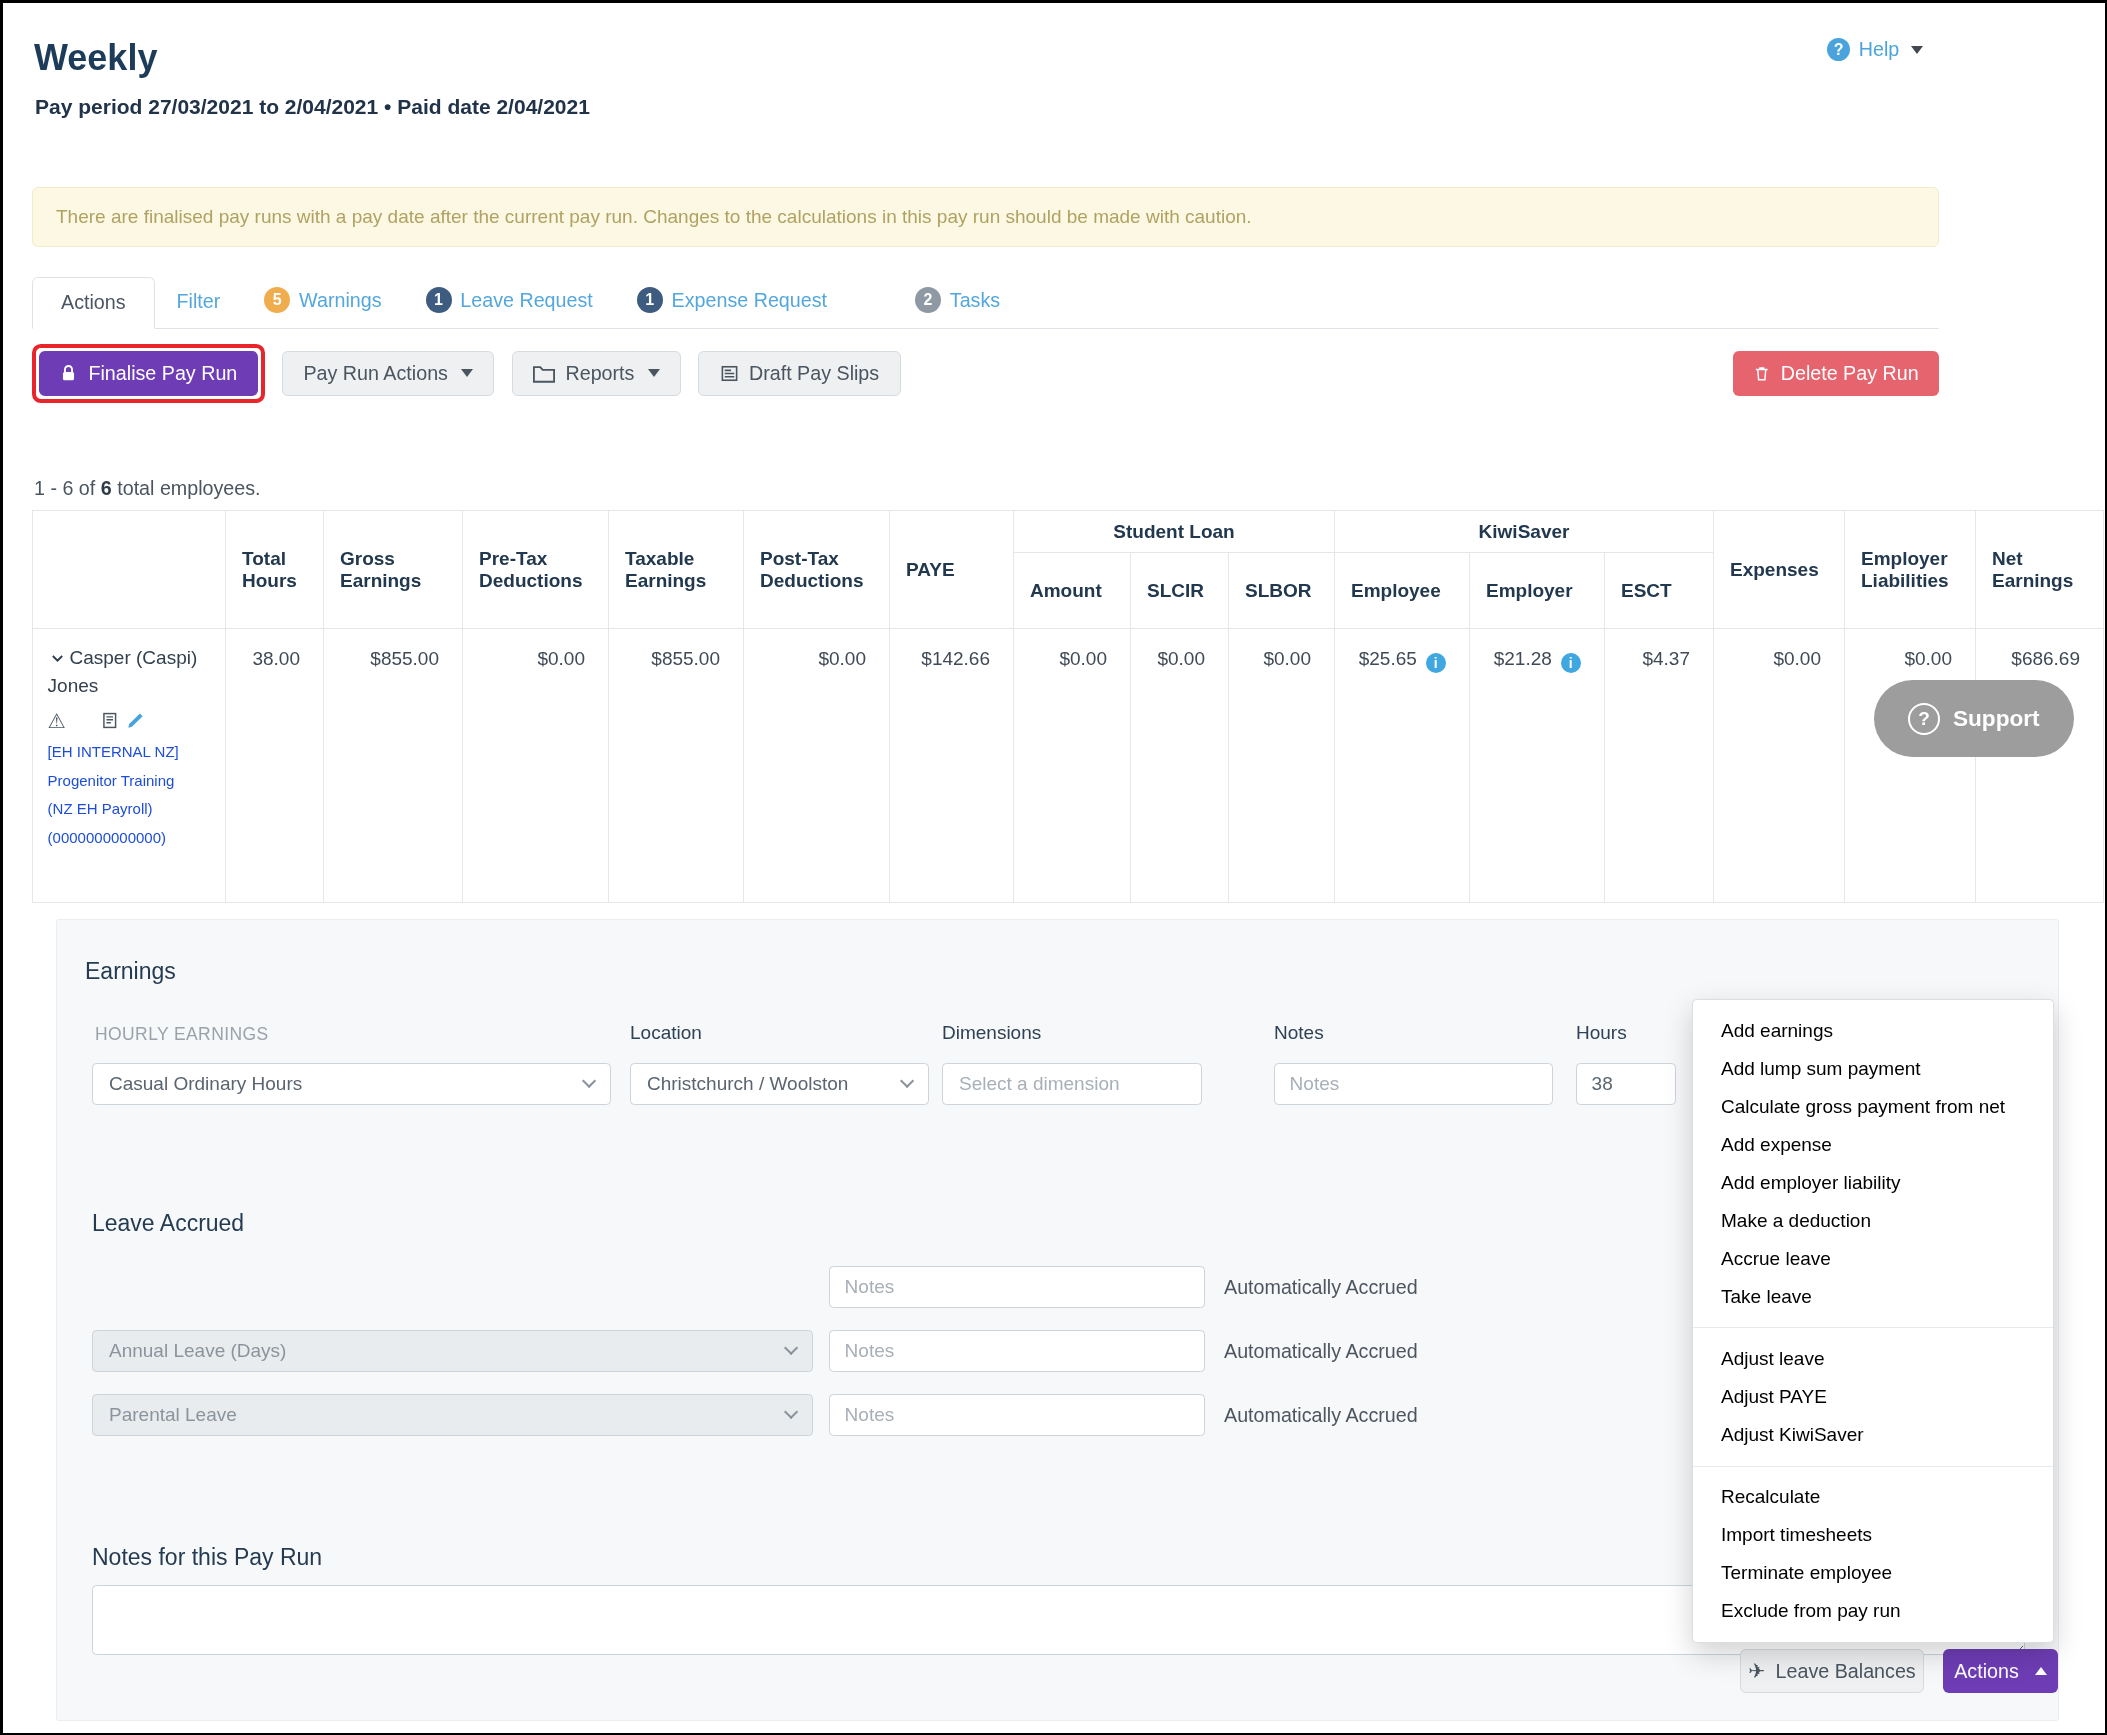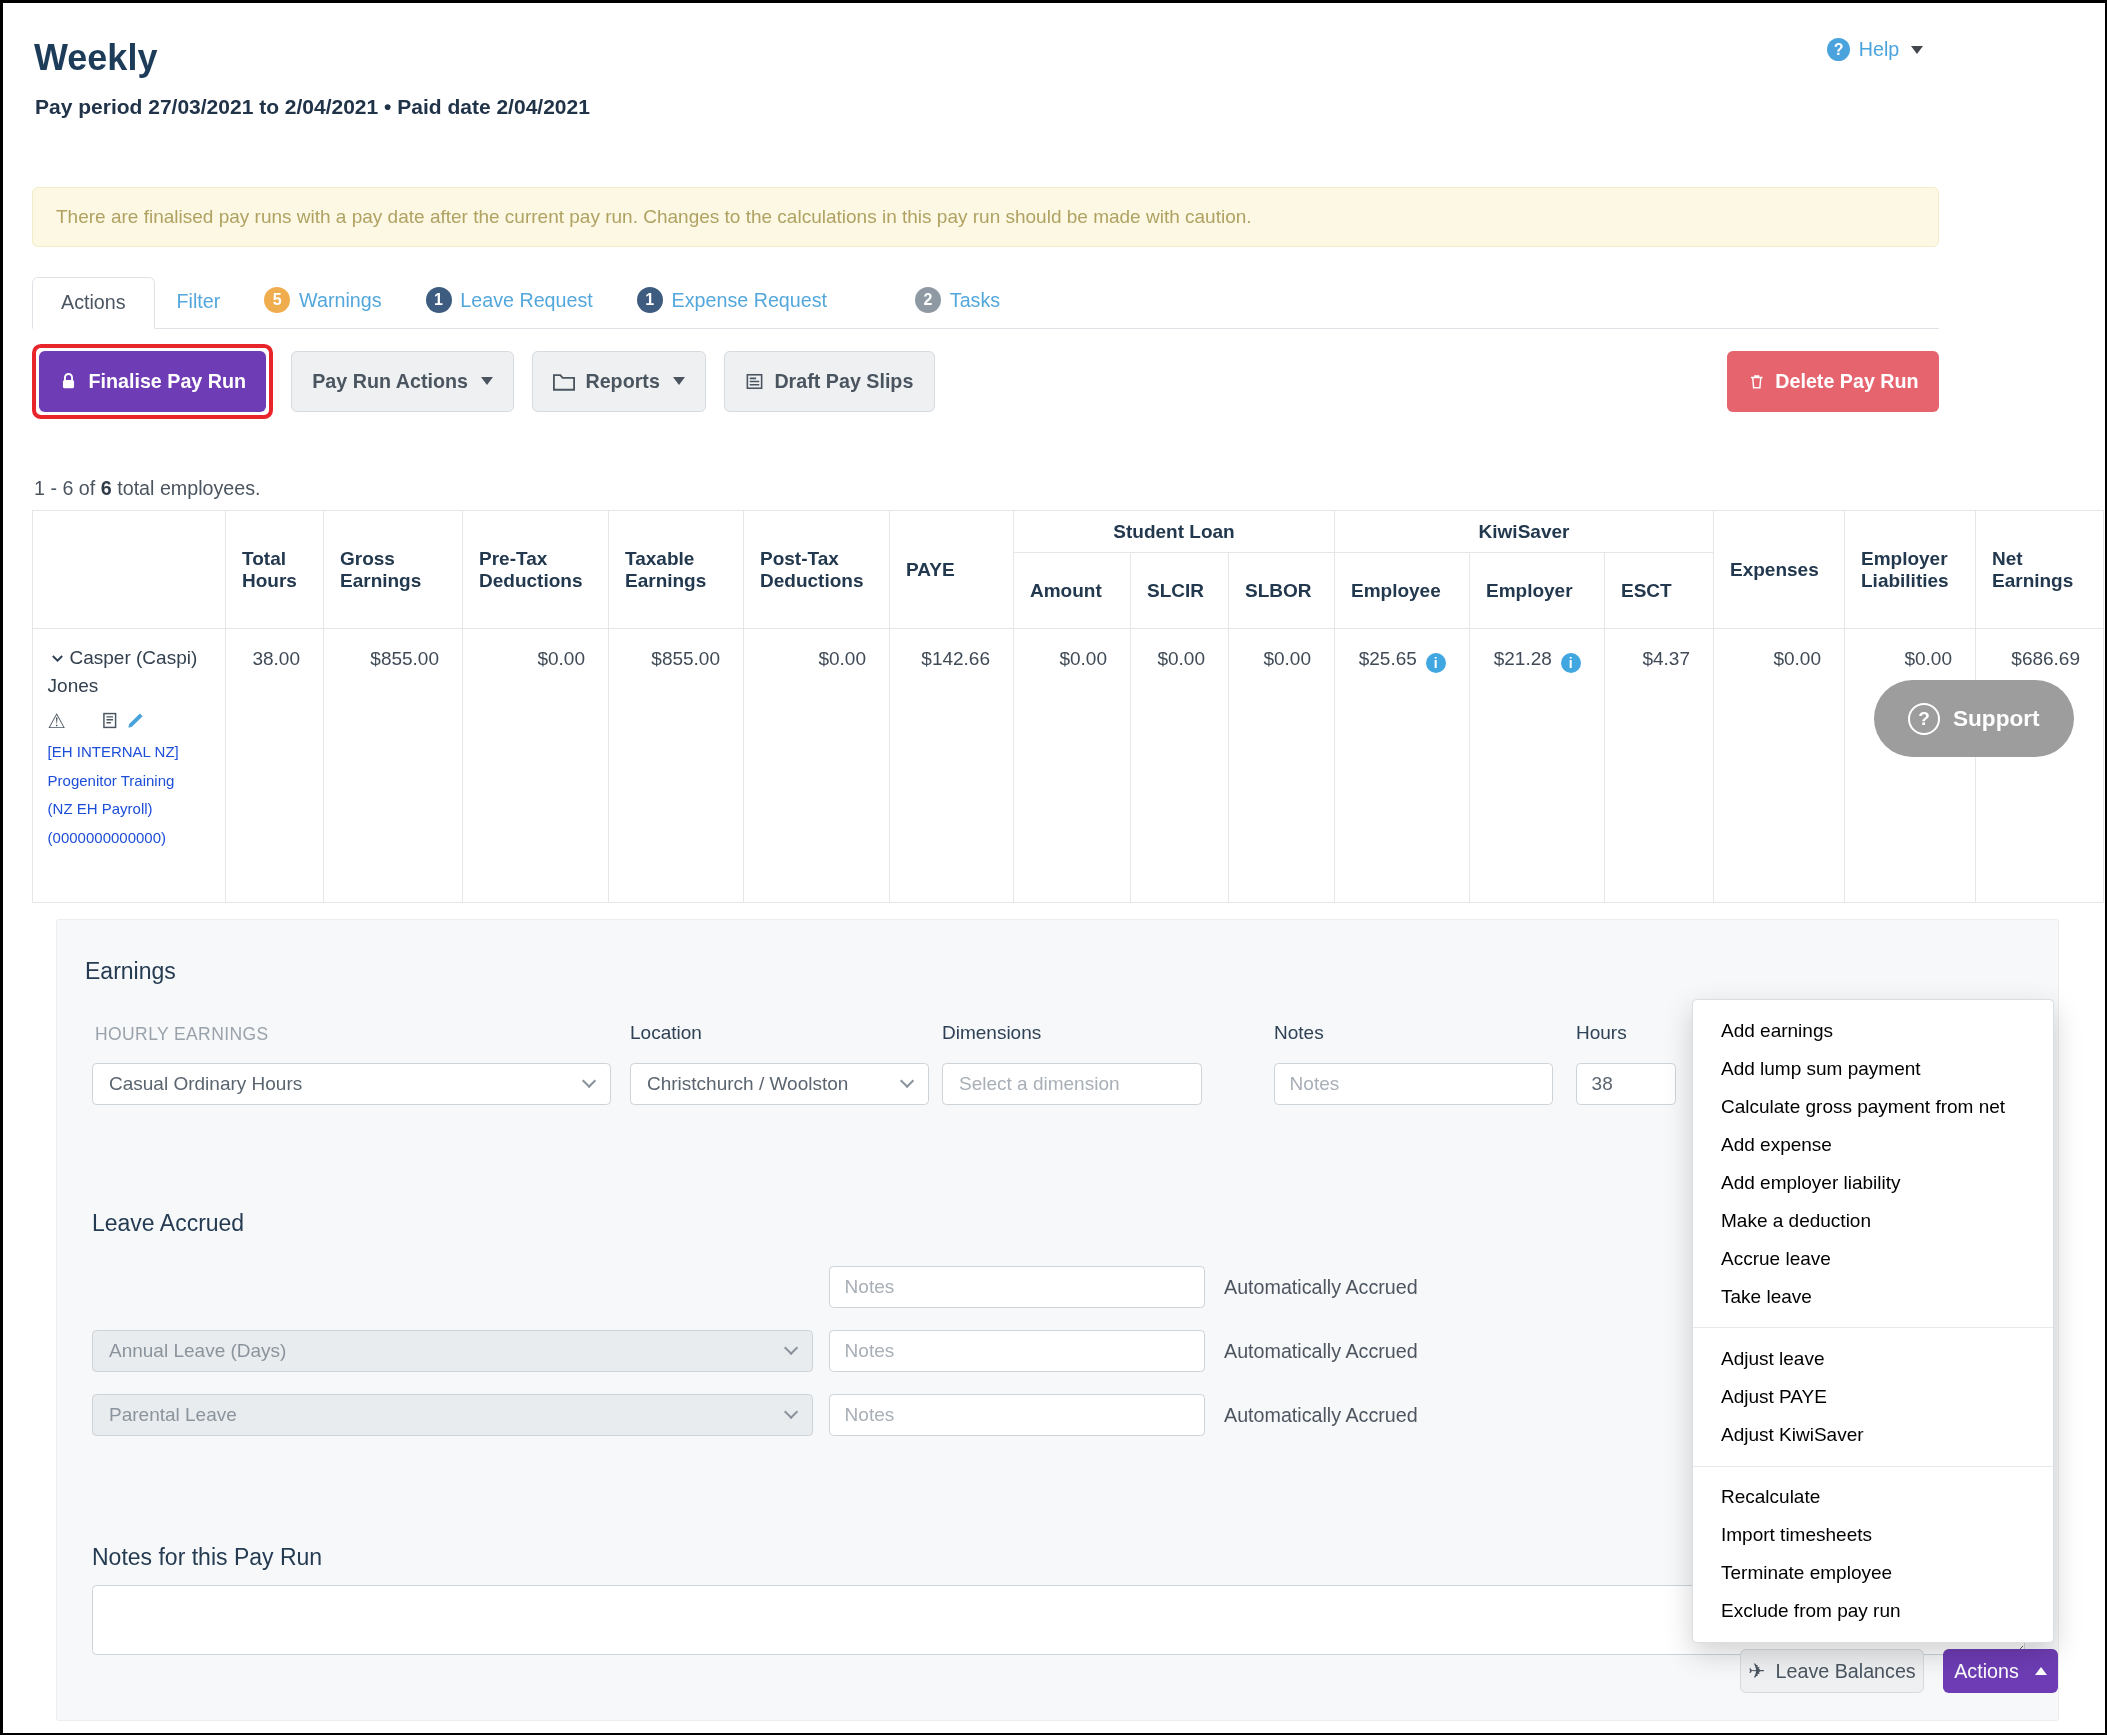--- a/index.html
+++ b/index.html
@@ -21,21 +21,21 @@
   .tabs { position:absolute; left:29px; top:271px; width:1907px; display:flex; align-items:flex-end; border-bottom:1.5px solid #dfe3e7; }
   .tab { padding:13px 22px 14.6px; font-size:19.7px; display:flex; align-items:center; gap:8.8px; color:#53a7dc; cursor:pointer; }
   .tab.active { background:#fff; border:1.5px solid #dfe3e7; border-bottom:1.5px solid #fff; border-radius:5.8px 5.8px 0 0; margin-bottom:-1.5px; color:#4b5562; padding:13px 28px 14.6px; }
   .tab.gap { margin-left:44px; }
   .badge { min-width:26px; height:26px; border-radius:50%; color:#fff; font-size:16px; display:flex; align-items:center; justify-content:center; font-weight:700; }
   .badge.orange { background:#f0ad4e; }
   .badge.blue { background:#3d5c80; }
   .badge.gray { background:#8e99a4; }
 
   .toolbar { position:absolute; left:29px; top:341px; width:1907px; display:flex; align-items:center; gap:17.5px; }
-  .btn { display:inline-flex; align-items:center; gap:10.2px; font-size:19.7px; border-radius:5.8px; padding:0 20.4px; height:61px; cursor:pointer; white-space:nowrap; border:none; font-family:inherit;font-weight:bold; }
+  .btn { display:inline-flex; align-items:center; gap:10.2px; font-size:19.7px; border-radius:5.8px; padding:0 20.4px; height:45px; cursor:pointer; white-space:nowrap; border:none; font-family:inherit; }
   .btn-purple { background:#6e3db5; color:#fff; }
   .finalise-wrap { border:4.4px solid #e8252b; border-radius:8.8px; padding:2.9px; background:#fff; }
   .btn-light { background:#eef0f2; border:1.5px solid #d6dbe0; color:#4a5560; }
   .btn-red { background:#e5646e; color:#fff; margin-left:auto; }
 
   .summary { position:absolute; left:31px; top:474px; font-size:19.7px; color:#4a5560; }
   .summary b { color:#2e3a46; }
 
   .paytable { position:absolute; left:29px; top:507px; width:2072px; border-collapse:collapse; table-layout:fixed; font-size:19px; color:#3f4a56; background:#fff; }
   .paytable th, .paytable td { border:1.5px solid #e3e7ea; }

